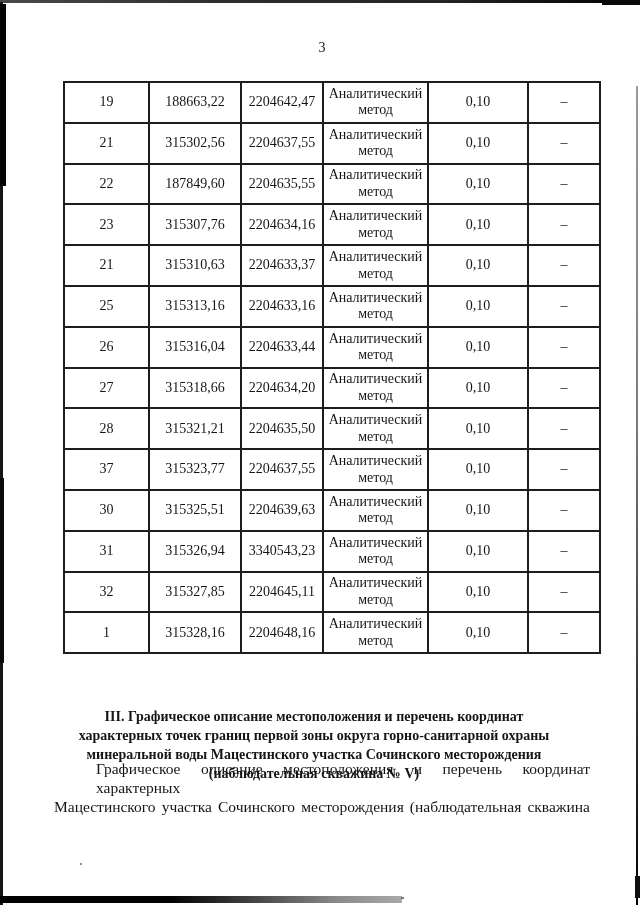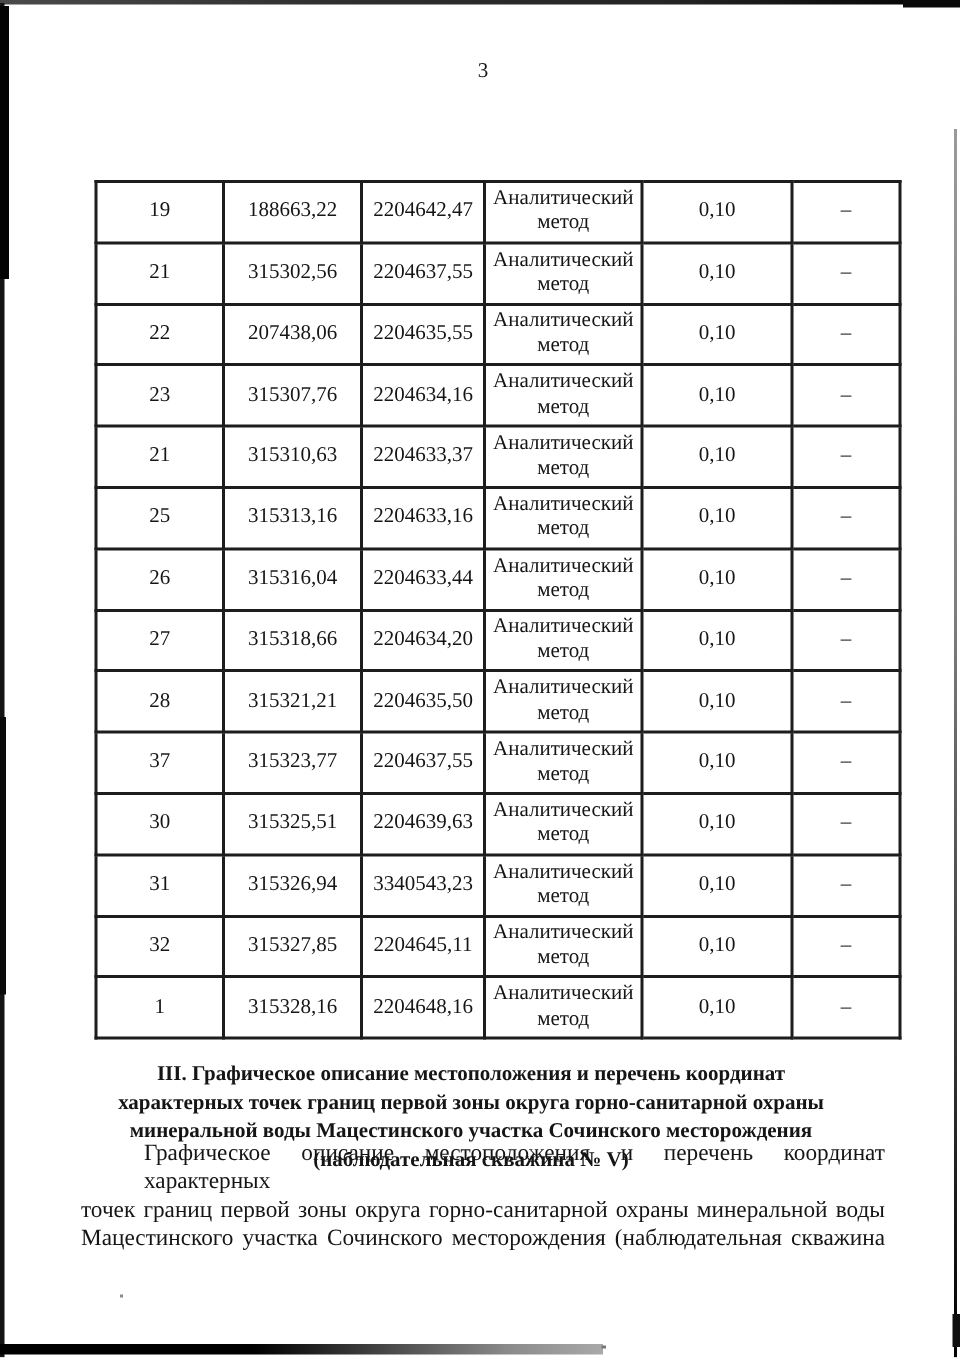--- a/index.html
+++ b/index.html
@@ -48,21 +48,20 @@
   .page-number {
     position: absolute; left: 54px; top: 40px; width: 536px;
     text-align: center; font-size: 14px; line-height: 16px;
   }
 
   
   table.coords {
     position: absolute; left: 63px; top: 81px;
     width: 536px; border-collapse: collapse; table-layout: fixed;
     border: 2px solid #1d1d1d;
-    margin-top: 39px;
   }
   table.coords td {
     border: 2px solid #1d1d1d;
     text-align: center; vertical-align: middle;
     font-size: 14px; line-height: 16.5px;
     height: 40.8px; padding: 0 2px;
     box-sizing: border-box;
     word-spacing: 0.5px;
   }
 
@@ -123,21 +122,21 @@
         <tr>
           <td>21</td>
           <td>315302,56</td>
           <td>2204637,55</td>
           <td>Аналитический метод</td>
           <td>0,10</td>
           <td>–</td>
         </tr>
         <tr>
           <td>22</td>
-          <td>207438,06</td>
+          <td>187849,60</td>
           <td>2204635,55</td>
           <td>Аналитический метод</td>
           <td>0,10</td>
           <td>–</td>
         </tr>
         <tr>
           <td>23</td>
           <td>315307,76</td>
           <td>2204634,16</td>
           <td>Аналитический метод</td>
@@ -229,17 +228,16 @@
 
   <div class="section-heading">
       <div class="h-line">III. Графическое описание местоположения и перечень координат</div>
       <div class="h-line">характерных точек границ первой зоны округа горно-санитарной охраны</div>
       <div class="h-line">минеральной воды Мацестинского участка Сочинского месторождения</div>
       <div class="h-line">(наблюдательная скважина № V)</div>
     </div>
 
   <div class="body-paragraph">
       <div class="p-line indent">Графическое описание местоположения и перечень координат характерных</div>
-      <div class="p-line">точек границ первой зоны округа горно-санитарной охраны минеральной воды</div>
       <div class="p-line">Мацестинского участка Сочинского месторождения (наблюдательная скважина</div>
     </div>
 
 </div>
 
 </body></html>

